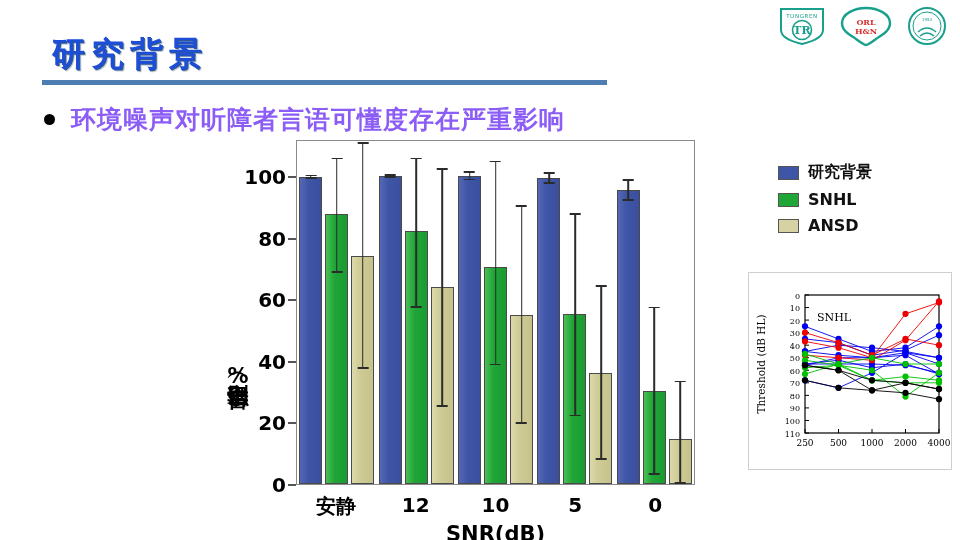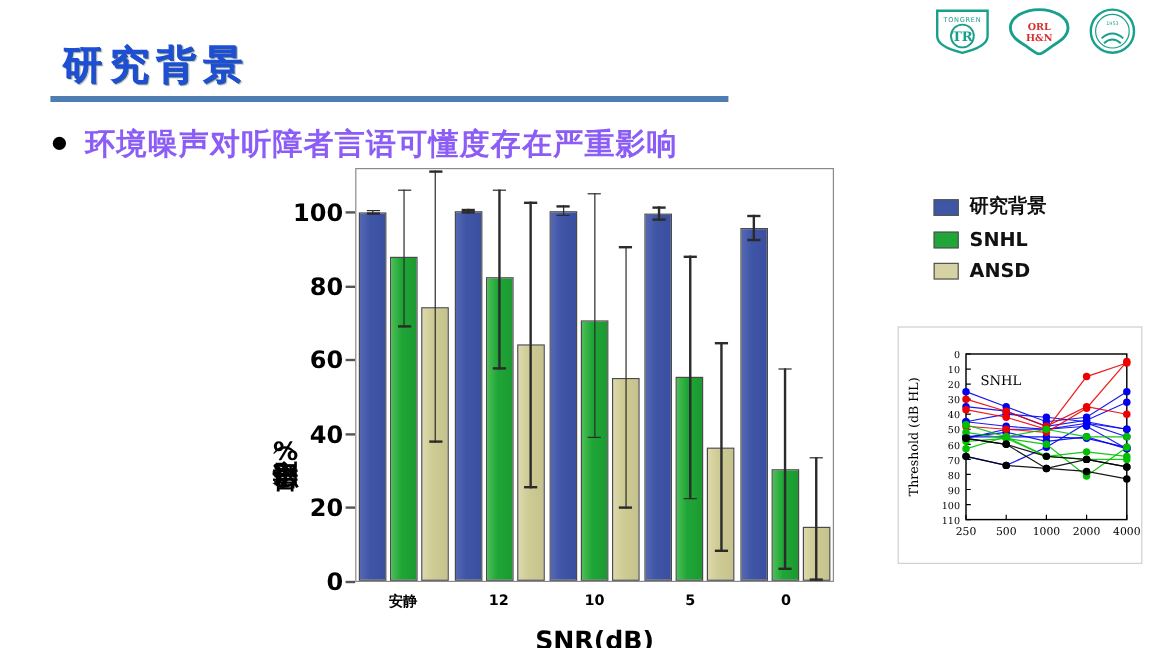--- a/index.html
+++ b/index.html
@@ -70,21 +70,21 @@
   .bar.c-green { background: linear-gradient(to right,#4cbf55 0%,#1fa637 40%,#1b9a31 100%); }
   .bar.c-khaki { background: linear-gradient(to right,#ddd9ac 0%,#cecb95 40%,#c6c28c 100%); }
   .err { position: absolute; left: 50%; width: 1.6px; background: #2b2b2b; transform: translateX(-50%); }
   .err::before, .err::after {
     content: ""; position: absolute; left: 50%; transform: translateX(-50%);
     width: 11px; height: 1.6px; background: #2b2b2b;
   }
   .err::before { top: 0; }
   .err::after { bottom: 0; }
   .xticks { position: absolute; left: 46px; top: 345px; width: 399px; height: 34px; display: flex; }
-  .xtick { flex: 1 1 0; text-align: center; font-family: "DejaVu Sans", sans-serif; font-size: 12px; font-weight: 700; color: #000; padding-top: 8px; }
+  .xtick { flex: 1 1 0; text-align: center; font-family: "DejaVu Sans", sans-serif; font-size: 20px; font-weight: 700; color: #000; padding-top: 8px; }
   .xlabel {
     position: absolute; left: 46px; top: 382px; width: 399px; text-align: center;
     font-family: "DejaVu Sans", sans-serif; font-size: 21px; font-weight: 700; color: #000;
   }
 
   
   .legend { position: absolute; left: 778px; top: 162px; }
   .legend-row { display: flex; align-items: center; gap: 9px; margin-bottom: 7px; }
   .swatch { width: 21px; height: 14px; border: 1px solid #555; flex: none; }
   .sw-blue  { background: #3f55a6; }

